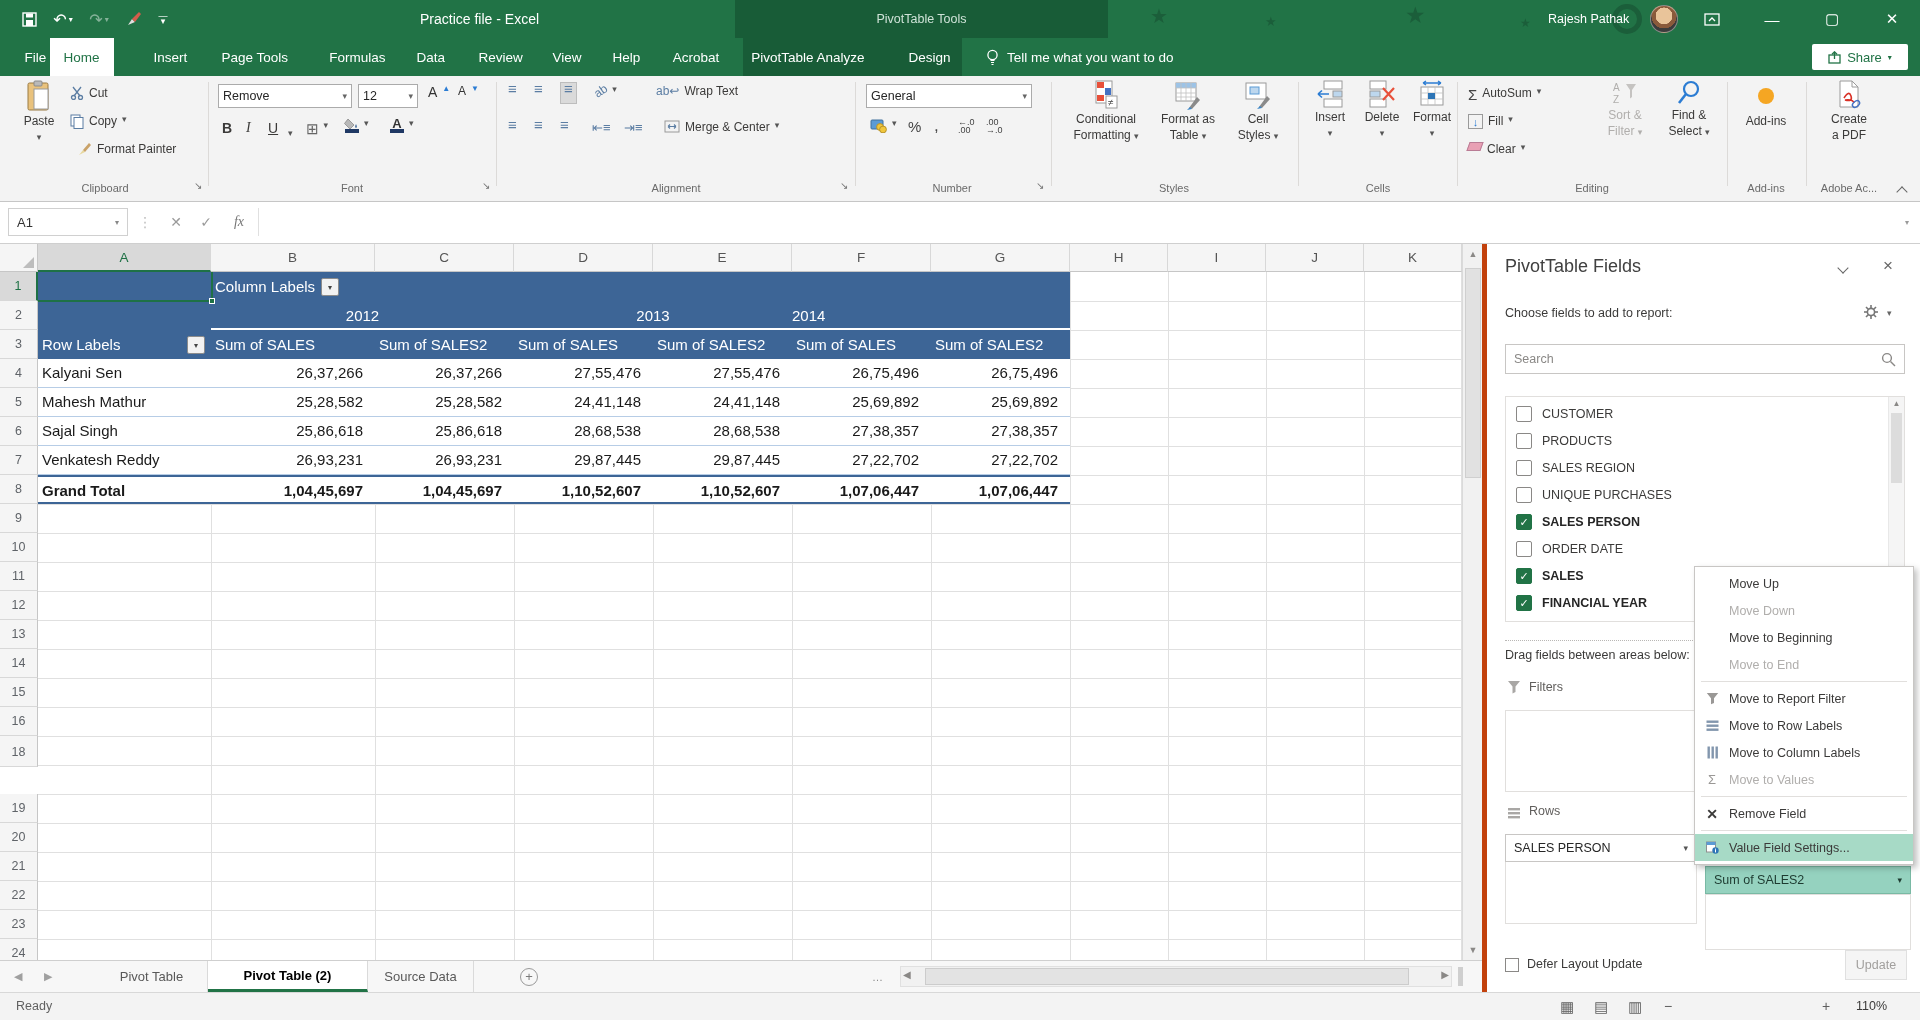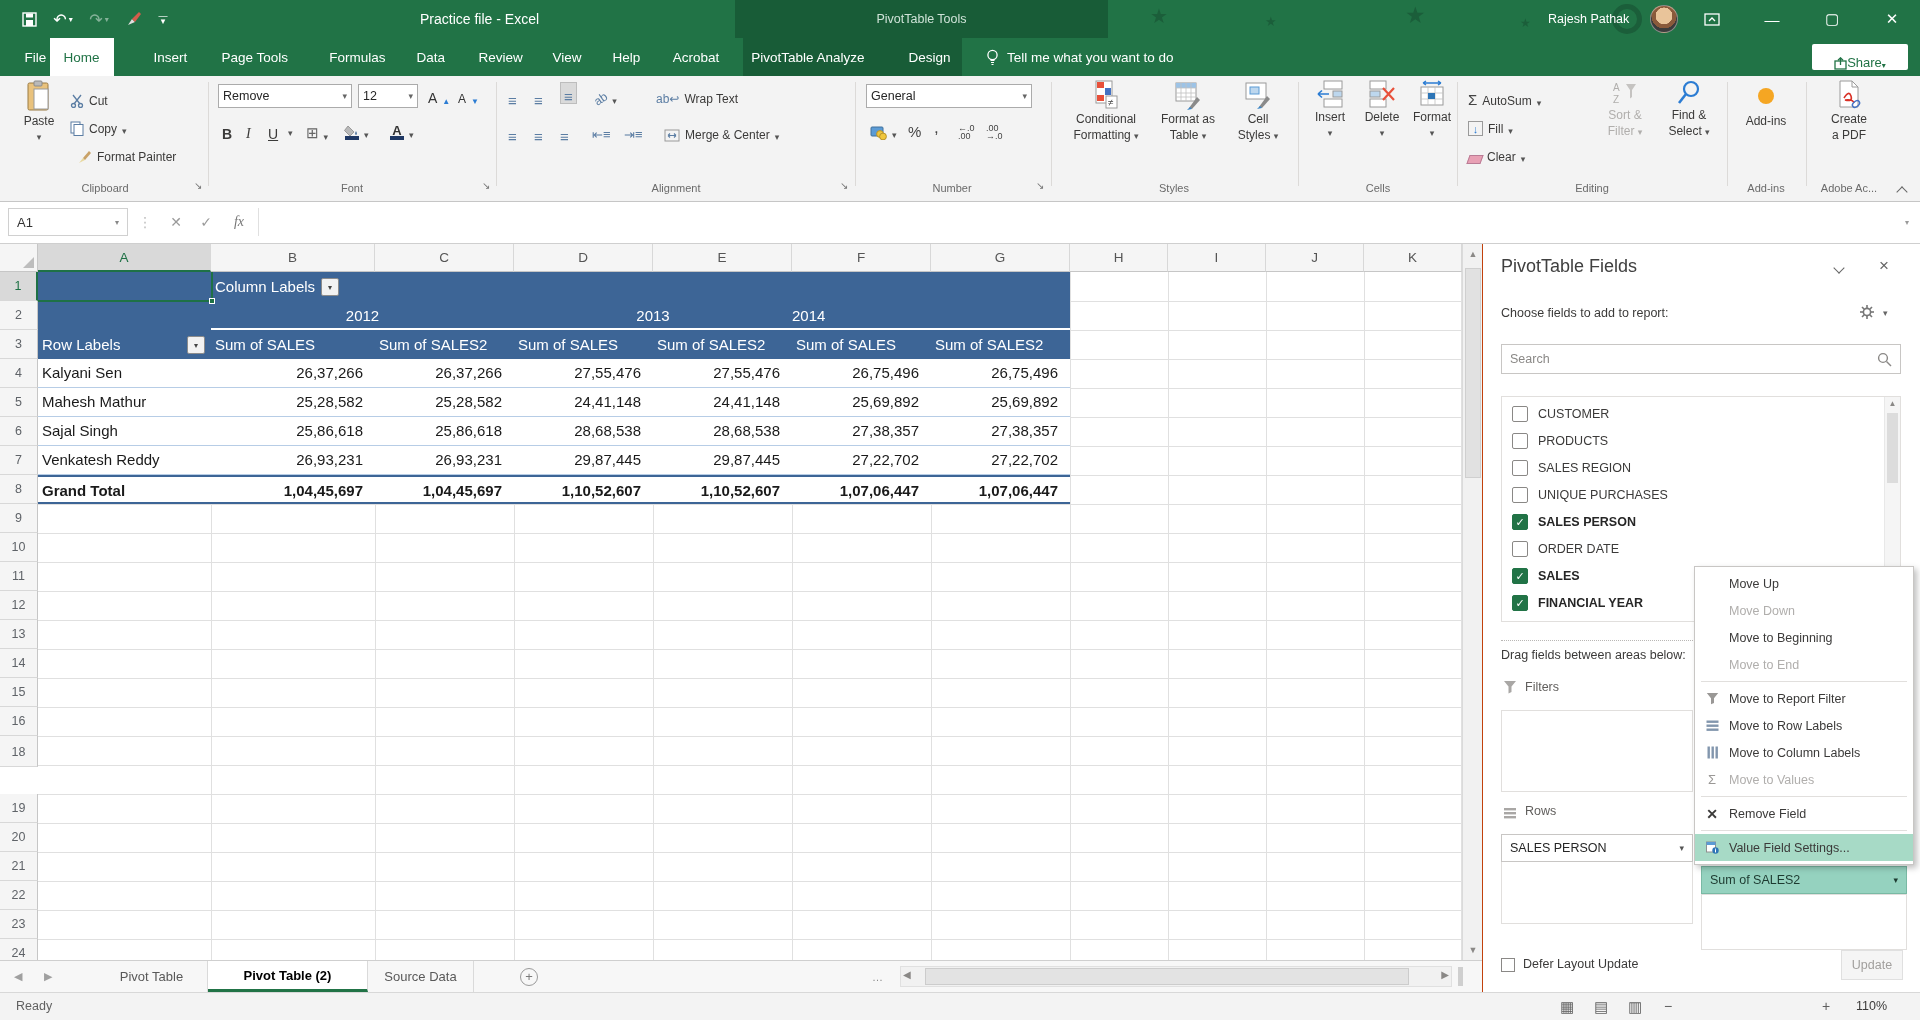--- a/index.html
+++ b/index.html
@@ -20,30 +20,30 @@
 .ring{position:absolute;left:1612px;top:4px;width:30px;height:30px;border:5px solid #1b5e3a;border-radius:50%}
 
 
 #tabrow{position:absolute;left:0;top:38px;width:1920px;height:38px;background:#217346}
 #ctx-block-tabs{position:absolute;left:743px;top:0;width:219px;height:38px;background:#185c37}
 .rtab{position:absolute;top:0;height:38px;display:flex;align-items:center;justify-content:center;
   color:#fff;font-size:13.5px;padding:0 14px;white-space:nowrap}
 .rtab.active{background:#fff;color:#217346}
 #tellme{position:absolute;left:986px;top:0;height:38px;display:flex;align-items:center;color:#fff;font-size:13.5px;gap:8px}
 #share-btn{position:absolute;left:1812px;top:6px;width:96px;height:26px;background:#fff;color:#217346;
-  border-radius:2px;font-size:13px;display:flex;align-items:flex-end;justify-content:center;}
+  border-radius:2px;font-size:13px;display:flex;align-items:center;justify-content:center;gap:6px}
 
 
 #ribbon{position:absolute;left:0;top:76px;width:1920px;height:126px;background:#f3f3f3;border-bottom:1px solid #c6c6c6;font-size:12px;color:#3b3a39}
 .gsep{position:absolute;top:6px;width:1px;height:104px;background:#dcdad8}
 .glabel{position:absolute;top:106px;font-size:11px;color:#6a6a6a;transform:translateX(-50%);white-space:nowrap}
 .launcher{position:absolute;top:104px;font-size:10px;color:#777}
 .bigbtn{position:absolute;top:4px;display:flex;flex-direction:column;align-items:center;gap:2px;text-align:center;line-height:14px;white-space:nowrap}
 .bigbtn .cap{font-size:12px;color:#3b3a39}
-.smallrow{position:absolute;height:22px;display:flex;align-items:flex-end;gap:5px;white-space:nowrap;font-size:12px}
+.smallrow{position:absolute;height:22px;display:flex;align-items:flex-start;gap:5px;white-space:nowrap;font-size:12px}
 .combo{background:#fff;border:1px solid #ababab;height:24px;display:flex;align-items:center;padding:0 4px;font-size:12.5px;color:#262626}
 .combo .car{margin-left:auto;color:#666;font-size:9px;padding-left:6px}
 .car{font-size:9px;color:#555}
 .dis{color:#b0aeac !important}
 .pressed{background:#dadada;border:1px solid #bdbdbd}
 .albars{font-size:15px;color:#5b7da3;line-height:10px}
 .ubar{display:inline-block;width:14px;height:4px;margin-top:-1px}
 
 
 #fbar{position:absolute;left:0;top:202px;width:1920px;height:42px;background:#fff;border-bottom:1px solid #cfcfcf}
@@ -71,21 +71,21 @@
 .pvt-row .nm{position:absolute;left:4px;top:0;line-height:28px;white-space:nowrap}
 .pvt-row .vv{position:absolute;top:0;line-height:28px;text-align:right}
 .pvt-gt{border-top:2px solid #3d6596;border-bottom:2px solid #3d6596;font-weight:bold}
 #a1sel{position:absolute;left:36px;top:26px;width:177px;height:32px;border:2px solid #1e7145}
 #a1sel i{position:absolute;right:-4px;bottom:-4px;width:6px;height:6px;background:#1e7145;border:1px solid #fff}
 #vscroll{position:absolute;left:1462px;top:0;width:20px;height:716px;background:#f1f1f1;border-left:1px solid #dadada}
 .sbtn{position:absolute;left:0;width:20px;height:20px;color:#8a8886;font-size:9px;display:flex;align-items:center;justify-content:center}
 #vthumb{position:absolute;left:2px;top:24px;width:16px;height:210px;background:#e1e1e1;border:1px solid #cfcfcf}
 
 
-#pane{position:absolute;left:1482px;top:244px;width:438px;height:748px;background:#fff;border-left:1px solid #c2410c}
+#pane{position:absolute;left:1482px;top:244px;width:438px;height:748px;background:#fff;border-left:5px solid #c2410c}
 #pane .ptitle{position:absolute;left:18px;top:12px;font-size:18px;color:#404040}
 .chv{display:inline-block;width:8px;height:8px;border-right:1.8px solid #666;border-bottom:1.8px solid #666;transform:rotate(45deg)}
 .chv.up{transform:rotate(-135deg)}
 #searchbox{position:absolute;left:18px;top:100px;width:400px;height:30px;border:1px solid #c8c6c4;background:#fff;display:flex;align-items:center;padding:0 8px}
 #searchbox input{border:none;outline:none;flex:1;font-size:12.5px;font-family:"Liberation Sans",sans-serif;color:#444}
 #searchbox input::placeholder{color:#8a8886}
 #fieldlist{position:absolute;left:18px;top:152px;width:400px;height:226px;border:1px solid #e1dfdd;background:#fff}
 .fitem{position:absolute;left:0;width:100%;height:27px}
 .fitem .cb{position:absolute;left:10px;top:5px;width:16px;height:16px;border:1px solid #8a8886;background:#fff;border-radius:2px}
 .fitem .cb.on{background:#217346;border-color:#217346;color:#fff;font-size:11px;text-align:center;line-height:15px}

